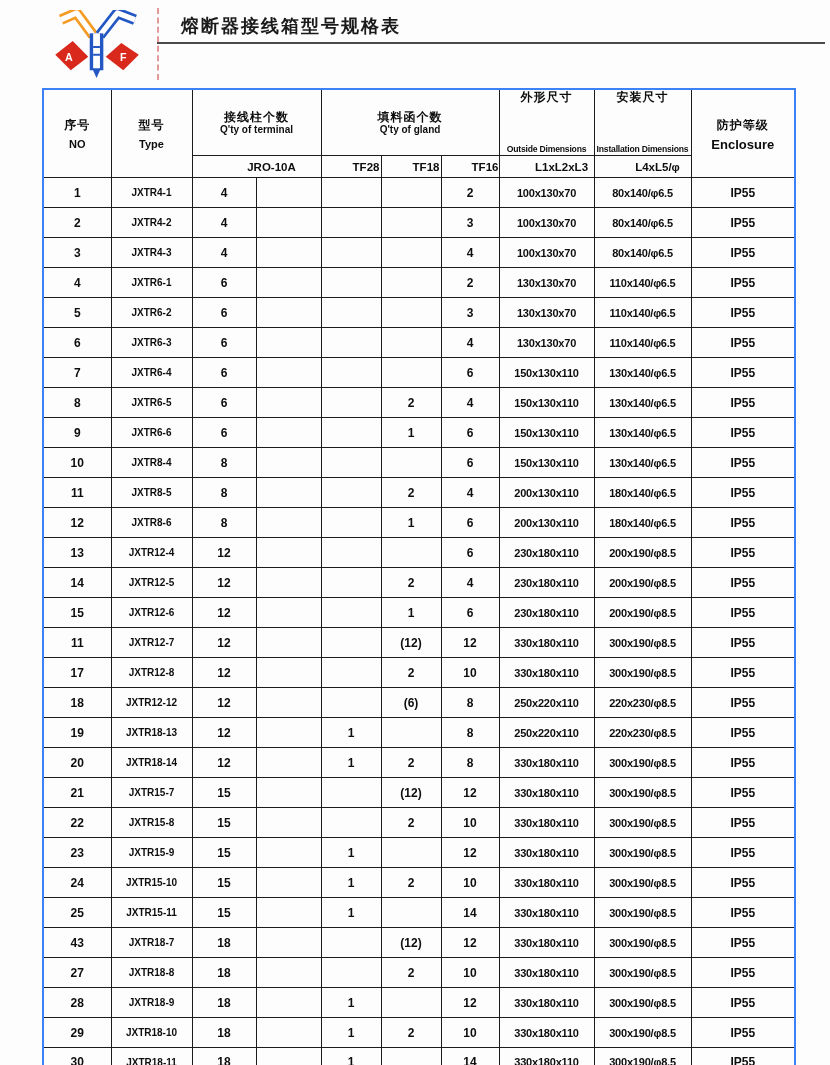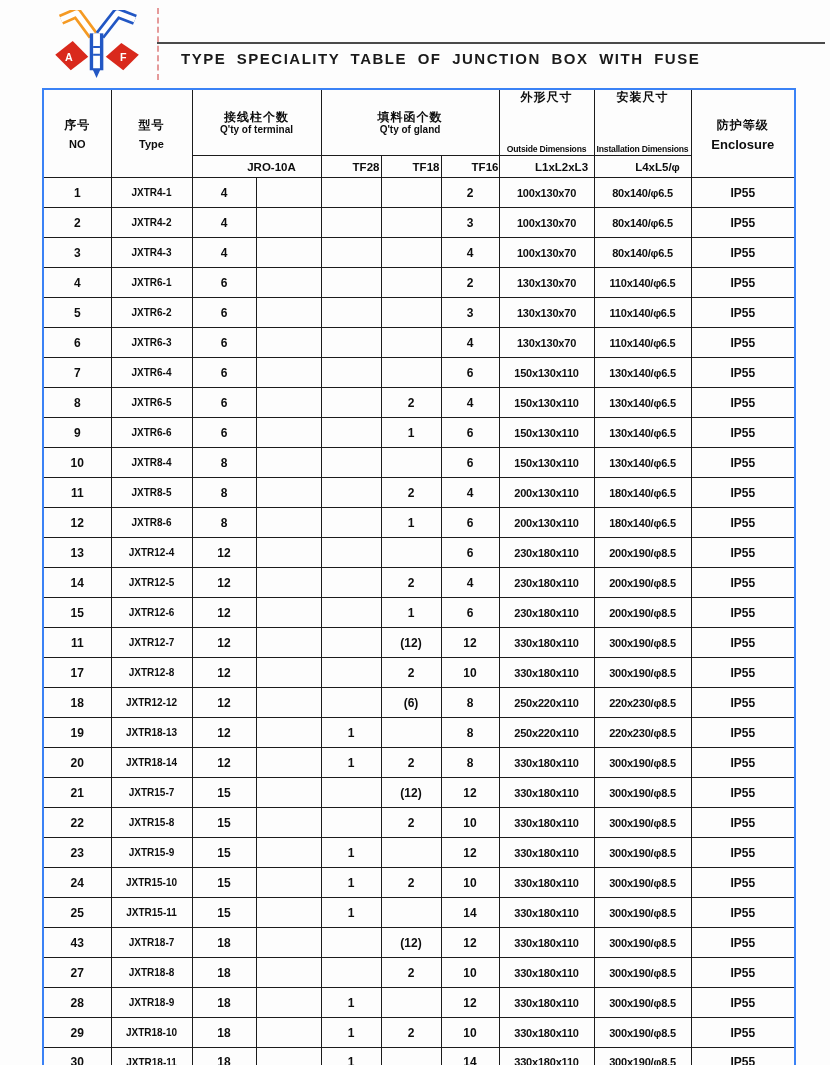--- a/index.html
+++ b/index.html
@@ -60,22 +60,22 @@
         <polygon points="6,46 24,32 40,48 22,62" fill="#d9291c"></polygon>
         <text x="20" y="52" font-size="11" font-weight="bold" fill="#ffffff" text-anchor="middle" font-family="Liberation Sans, sans-serif">A</text>
 
         <polygon points="58,48 74,34 92,46 76,62" fill="#d9291c"></polygon>
         <text x="76" y="52" font-size="11" font-weight="bold" fill="#ffffff" text-anchor="middle" font-family="Liberation Sans, sans-serif">F</text>
 
         <polygon points="44,60 48.5,70 53,60" fill="#2257c4"></polygon>
       </svg>
     </div>
     <div class="v-divider"></div>
+    <div class="title-zh">熔断器接线箱型号规格表</div>
     <div class="title-rule"></div>
-    <div class="title-en">TYPE SPECIALITY TABLE OF JUNCTION BOX WITH FUSE</div>
   </div>
 
   <table class="spec">
     <colgroup>
       <col style="width:68px">
         <col style="width:81px">
         <col style="width:64px">
         <col style="width:65px">
       <col style="width:60px">
         <col style="width:60px">

